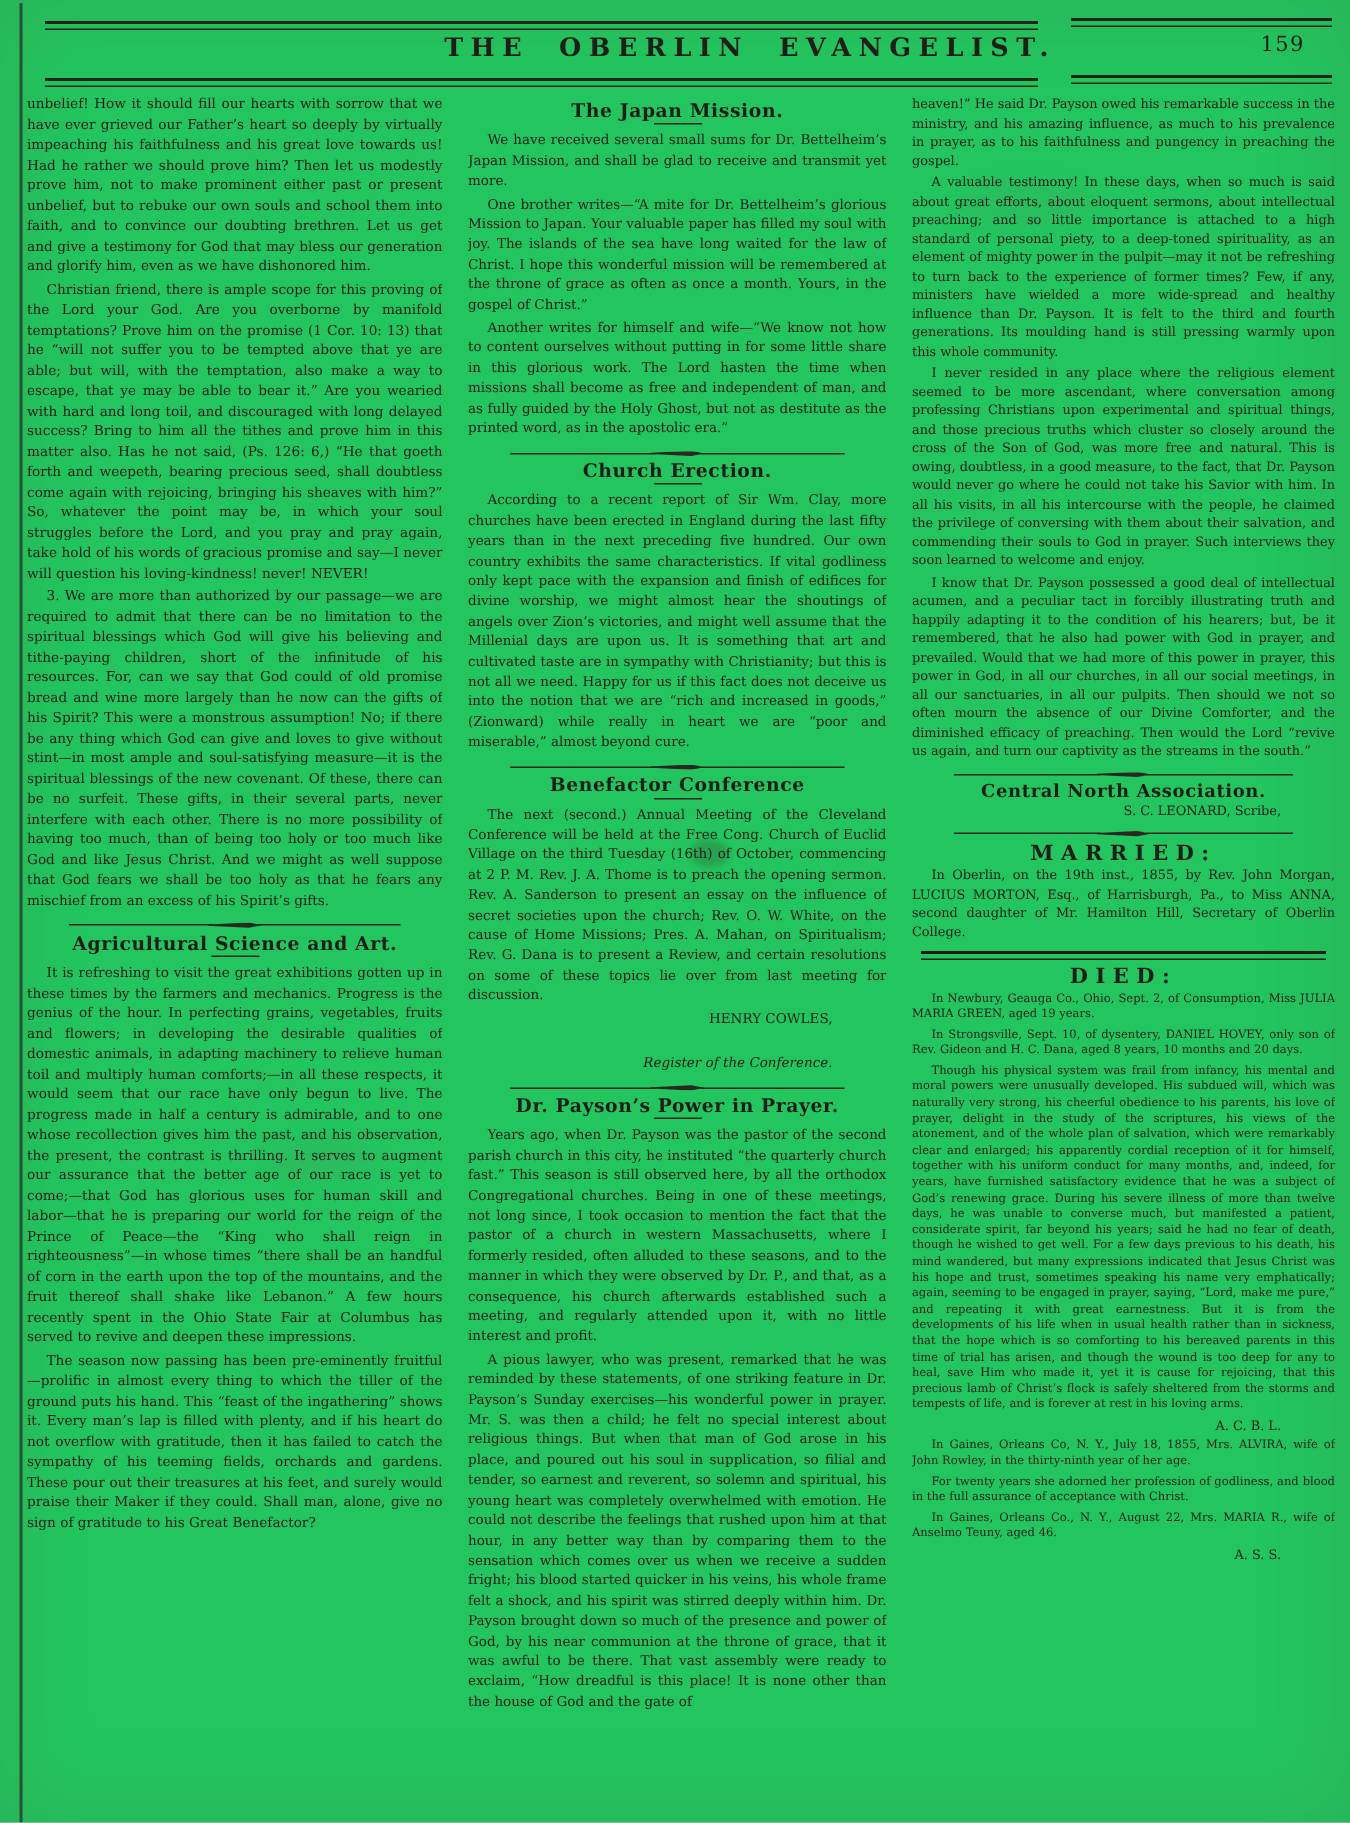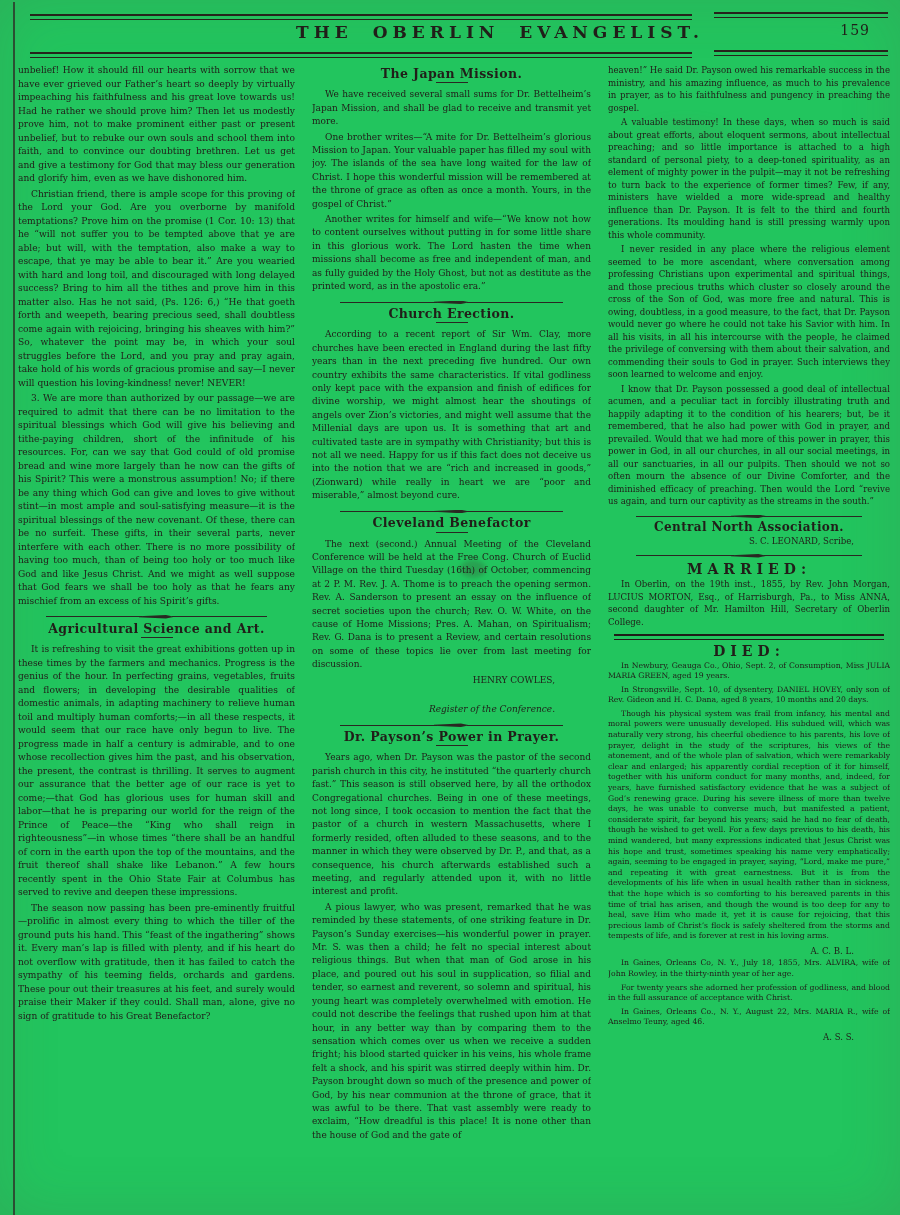--- a/index.html
+++ b/index.html
@@ -125,21 +125,21 @@
         <p class="para">Another writes for himself and wife—“We know not how to content ourselves without putting in for some little share in this glorious work.  The Lord hasten the time when missions shall become as free and independent of man, and as fully guided by the Holy Ghost, but not as destitute as the printed word, as in the apostolic era.”</p>
         <div class="ornament">
           <span></span>
         </div>
         <div class="article-heading">Church Erection.</div>
         <div class="heading-rule"></div>
         <p class="para">According to a recent report of Sir Wm. Clay, more churches have been erected in England during the last fifty years than in the next preceding five hundred.  Our own country exhibits the same characteristics.  If vital godliness only kept pace with the expansion and finish of edifices for divine worship, we might almost hear the shoutings of angels over Zion’s victories, and might well assume that the Millenial days are upon us.  It is something that art and cultivated taste are in sympathy with Christianity; but this is not all we need.  Happy for us if this fact does not deceive us into the notion that we are “rich and increased in goods,” (Zionward) while really in heart we are “poor and miserable,” almost beyond cure.</p>
         <div class="ornament">
           <span></span>
         </div>
-        <div class="article-heading">Cleveland Benefactor</div>
+        <div class="article-heading">Benefactor Conference</div>
         <div class="heading-rule"></div>
         <p class="para">The next (second.) Annual Meeting of the Cleveland Conference will be held at the Free Cong. Church of Euclid Village on the third Tuesday (16th) of October, commencing at 2 P. M.  Rev. J. A. Thome is to preach the opening sermon.  Rev. A. Sanderson to present an essay on the influence of secret societies upon the church; Rev. O. W. White, on the cause of Home Missions; Pres. A. Mahan, on Spiritualism; Rev. G. Dana is to present a Review, and certain resolutions on some of these topics lie over from last meeting for discussion.</p>
         <div class="sig">HENRY COWLES,</div>
         <div class="sig italic">Register of the Conference.</div>
         <div class="ornament">
           <span></span>
         </div>
         <div class="article-heading">Dr. Payson’s Power in Prayer.</div>
         <div class="heading-rule"></div>
         <p class="para">Years ago, when Dr. Payson was the pastor of the second parish church in this city, he instituted “the quarterly church fast.”  This season is still observed here, by all the orthodox Congregational churches.  Being in one of these meetings, not long since, I took occasion to mention the fact that the pastor of a church in western Massachusetts, where I formerly resided, often alluded to these seasons, and to the manner in which they were observed by Dr. P., and that, as a consequence, his church afterwards established such a meeting, and regularly attended upon it, with no little interest and profit.</p>

